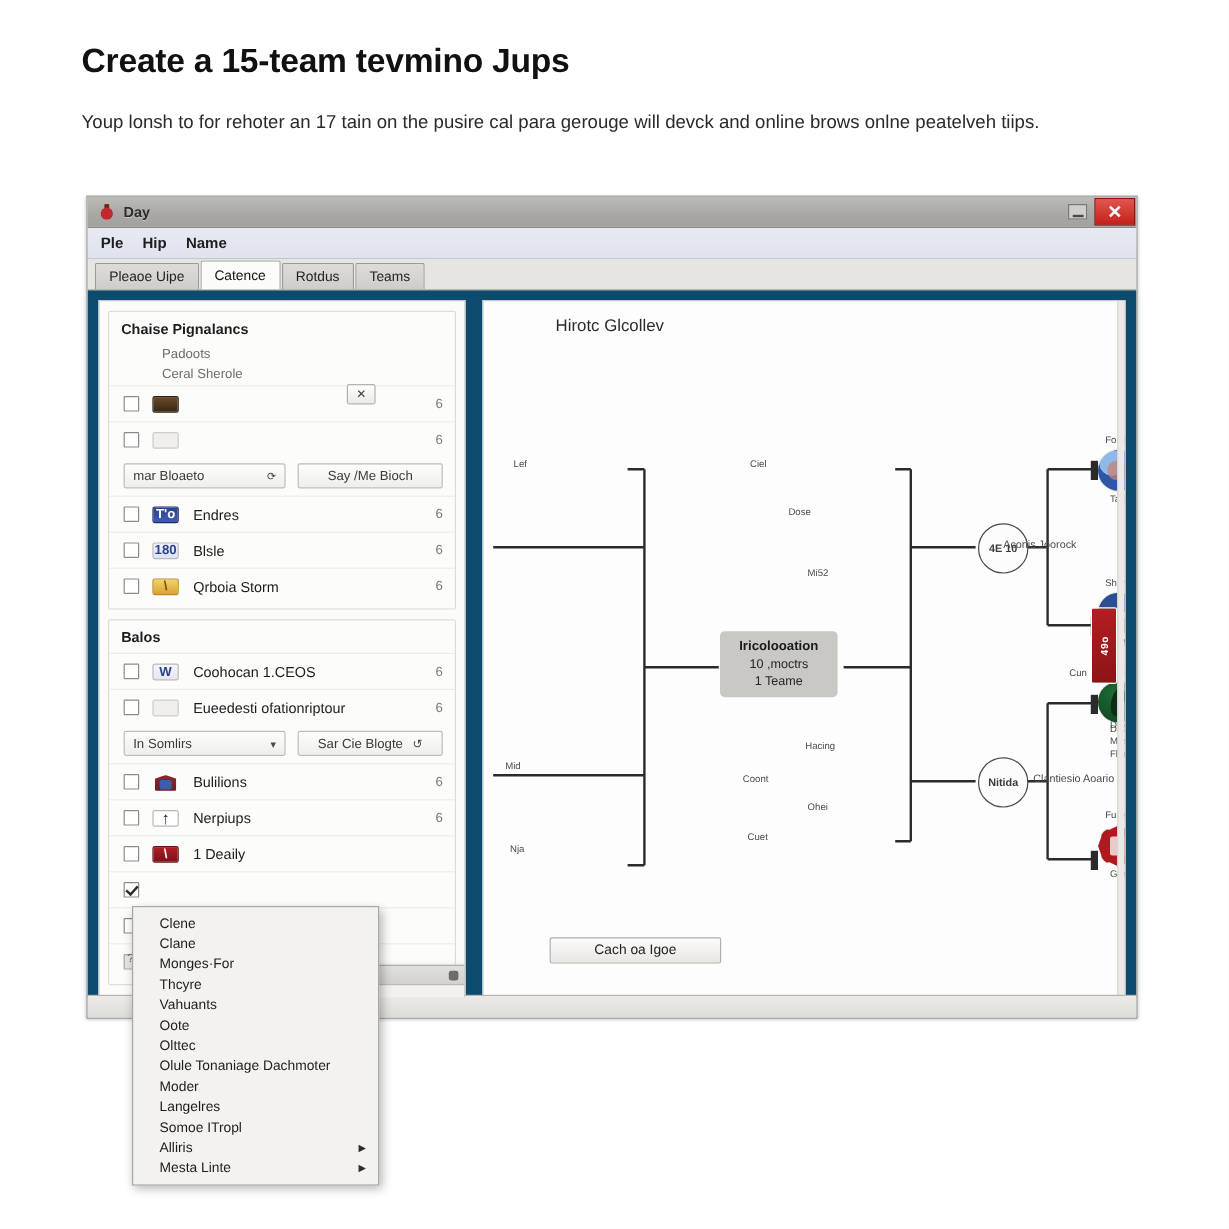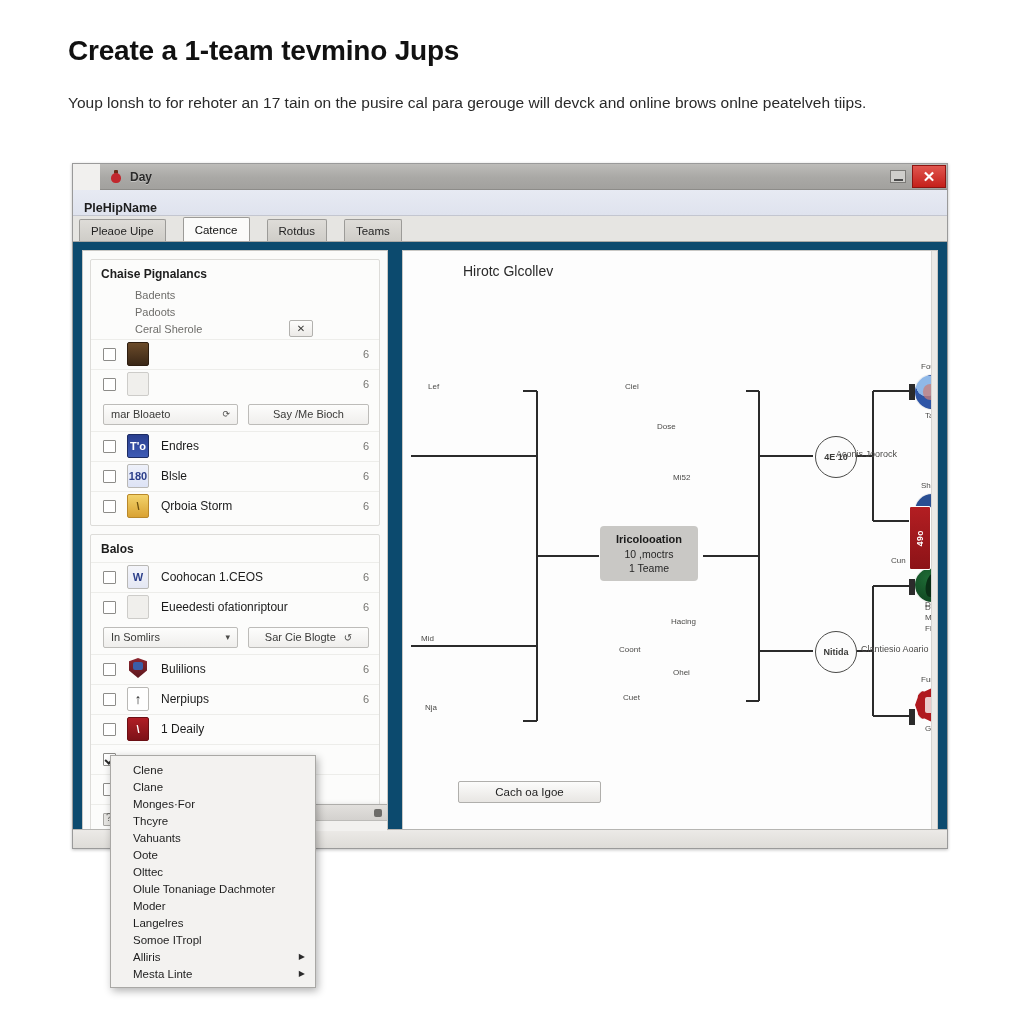--- a/index.html
+++ b/index.html
@@ -30,21 +30,20 @@
     box-shadow:0 1px 3px rgba(0,0,0,.25);
     box-sizing:border-box;
     overflow:hidden;
   }
   .titlebar{
     height:25px;
     background:linear-gradient(#bdbcb9,#a9a8a5 55%,#a2a19e);
     border-bottom:1px solid #8d8c89;
     display:flex;align-items:center;
     position:relative;
-    margin-left:27px;
   }
   .title-icon{
     width:14px;height:14px;margin-left:9px;margin-right:7px;
     position:relative;flex:none;
   }
   .title-icon .bulb{
     position:absolute;left:2px;top:3px;width:10px;height:10px;
     background:#c1272d;border-radius:50% 50% 45% 45%;
   }
   .title-icon .stem{
@@ -68,30 +67,29 @@
     background:linear-gradient(#e0564f,#c4201a);
     border:1px solid #8d1410;
     color:#fff;font-size:15px;font-weight:bold;
     display:flex;align-items:center;justify-content:center;
     box-sizing:border-box;
   }
 
   .menubar{
     height:25px;background:linear-gradient(#e7eaf3,#dfe3ee);
     border-bottom:1px solid #c3c6d0;
-    display:flex;align-items:flex-end;padding-left:11px;
+    display:flex;align-items:center;padding-left:11px;gap:16px;
   }
   .menubar span{font-size:12.5px;color:#1d1d1d;font-weight:bold;}
 
   .tabstrip{
     height:26px;background:#e6e5e2;
     border-bottom:1px solid #a9a8a5;
     display:flex;align-items:flex-end;padding-left:6px;
     box-sizing:border-box;
-    gap:16px;
   }
   .tab{
     height:22px;padding:0 11px;margin-right:1px;
     display:flex;align-items:center;
     font-size:11.5px;color:#232323;
     background:linear-gradient(#dedcd8,#cfcdc8);
     border:1px solid #9c9b98;border-bottom:none;
     border-radius:2px 2px 0 0;
     box-sizing:border-box;
   }
@@ -147,21 +145,21 @@
   }
   .cbx.checked::after{
     content:"";position:absolute;left:3px;top:0px;width:4px;height:8px;
     border:solid #2b2b2b;border-width:0 2px 2px 0;transform:rotate(42deg);
   }
   .cbx.dim{background:#e7e6e3;border-color:#a8a7a4;}
   .cbx.dim::after{
     content:"?";position:absolute;left:2px;top:-2px;font-size:10px;color:#6b6a67;
   }
   .ico{
-    width:22px;height:24px;flex:none;margin-right:12px;
+    width:22px;height:14px;flex:none;margin-right:12px;
     border:1px solid #b9b8b5;background:#fff;
     border-radius:2px;overflow:hidden;position:relative;
     box-sizing:border-box;
   }
   .ico.blue{background:linear-gradient(#2a3f8f,#3e5bb5);border-color:#1d2c63;}
   .ico.blue2{background:linear-gradient(#eef1fa,#dde3f5);}
   .ico.gold{background:linear-gradient(#f3d36b,#d9a233);border-color:#b9882a;}
   .ico.crest{background:linear-gradient(#f4f5fa,#e4e7f3);}
   .ico.gray{background:#f0efec;border-color:#cdccc9;}
   .ico.shield{background:transparent;border:none;}
@@ -315,21 +313,21 @@
   }
   .pane-scroll{
     position:absolute;right:0;top:0;bottom:0;width:5px;background:#eceae7;
     border-left:1px solid #d6d5d2;
   }
 </style>
 </head>
 <body>
 
 <div class="article">
-  <h1 class="article-title">Create a 1-team tevmino Jups</h1>
+  <h1 class="article-title">Create a 15-team tevmino Jups</h1>
   <p class="article-body">Youp lonsh to for rehoter an 17 tain on the pusire cal para gerouge will devck and online brows onlne peatelveh tiips.</p>
 </div>
 
 <div class="window">
 
   <div class="titlebar">
     <div class="title-icon">
       <i class="stem"></i>
         <i class="bulb"></i>
     </div>
@@ -354,21 +352,20 @@
     <div class="tab">Rotdus</div>
     <div class="tab">Teams</div>
   </div>
 
   <div class="client">
 
     <div class="left-pane">
 
       <div class="group">
         <div class="group-title">Chaise Pignalancs</div>
-        <div class="ghost-line">Badents</div>
         <div class="ghost-line">Padoots</div>
         <div class="ghost-line">Ceral Sherole</div>
 
         <div class="row">
           <div class="cbx"></div>
           <div class="ico brown">
               <span class="glyph"></span>
             </div>
           <div class="row-label"></div>
           <div class="row-count">6</div>

